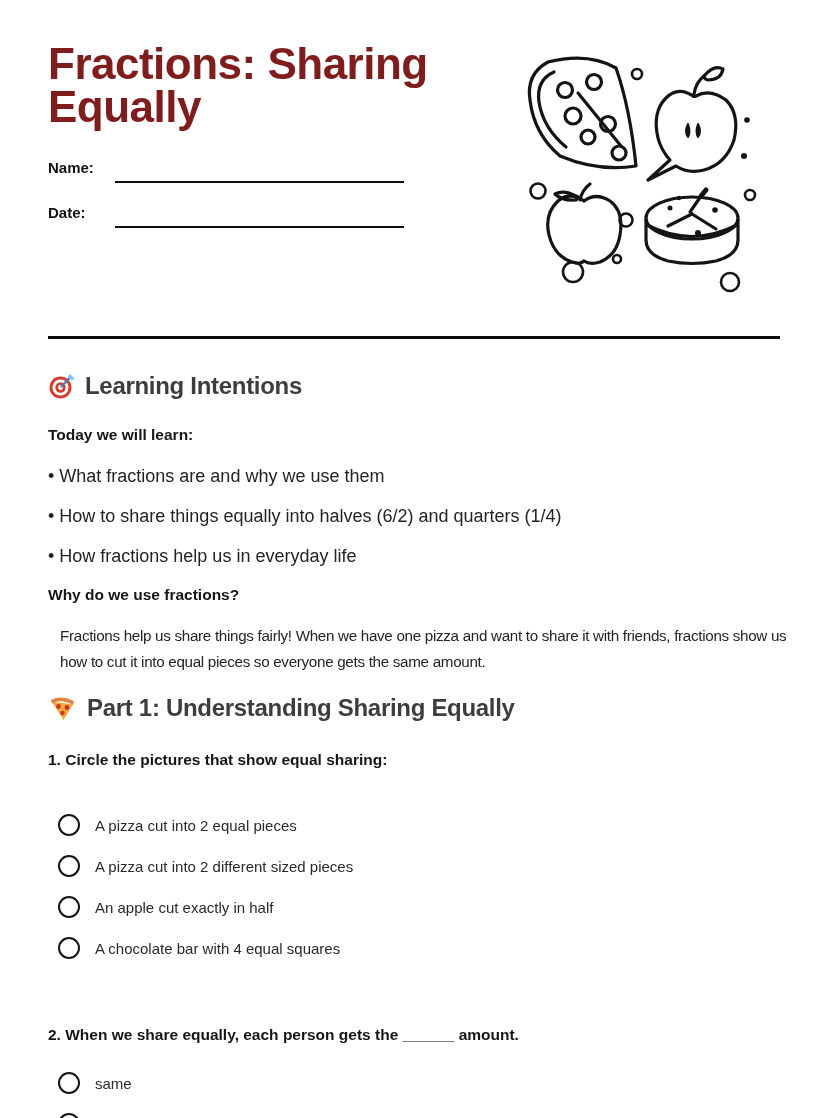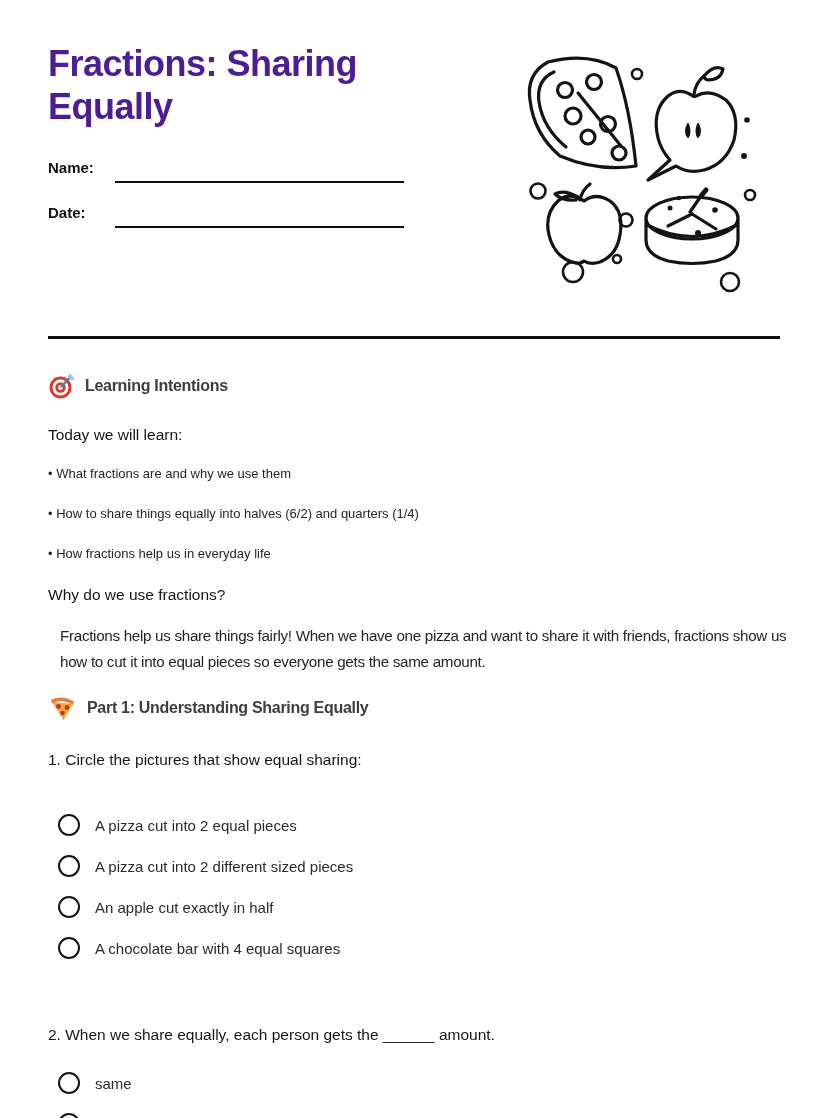--- a/index.html
+++ b/index.html
@@ -8,43 +8,43 @@
   .page {
     position: relative;
     width: 828px;
     height: 1118px;
     background: #ffffff;
     overflow: hidden;
   }
   .abs { position: absolute; }
   h1.title {
     left: 48px; top: 42px; width: 430px;
-    font-size: 36px; line-height: 43px; font-weight: 700;
-    color: #4c1d95; letter-spacing: -0.5px;
+    font-size: 44px; line-height: 43px; font-weight: 700;
+    color: #7f1d1d; letter-spacing: -0.5px;
   }
   .field-label {
     font-size: 15px; font-weight: 700; color: #141414;
   }
   .field-line {
     height: 2px; background: #0e0e0e;
   }
   .divider {
     left: 48px; top: 336px; width: 732px; height: 3px; background: #0e0e0e;
   }
   .h2row {
     left: 48px; display: flex; align-items: center; gap: 9px;
   }
   .h2row .h2text {
-    font-size: 16px; font-weight: 700; color: #3d3d3d; letter-spacing: -0.3px;
+    font-size: 24px; font-weight: 700; color: #3d3d3d; letter-spacing: -0.3px;
   }
   .strong-line {
-    left: 48px; font-size: 15.5px; font-weight: 400; color: #161616;
+    left: 48px; font-size: 15.5px; font-weight: 700; color: #161616;
   }
   .body-line {
-    left: 48px; font-size: 13px; font-weight: 400; color: #242424;
+    left: 48px; font-size: 18px; font-weight: 400; color: #242424;
   }
   .para {
     left: 48px; width: 738px; font-size: 15.2px; letter-spacing: -0.3px;
     line-height: 25.5px; color: #242424; margin-left: 12px;
   }
   .opt-row {
     left: 58px; display: flex; align-items: center; height: 24px;
   }
   .radio {
     width: 22px; height: 22px; border: 2.5px solid #141414;

